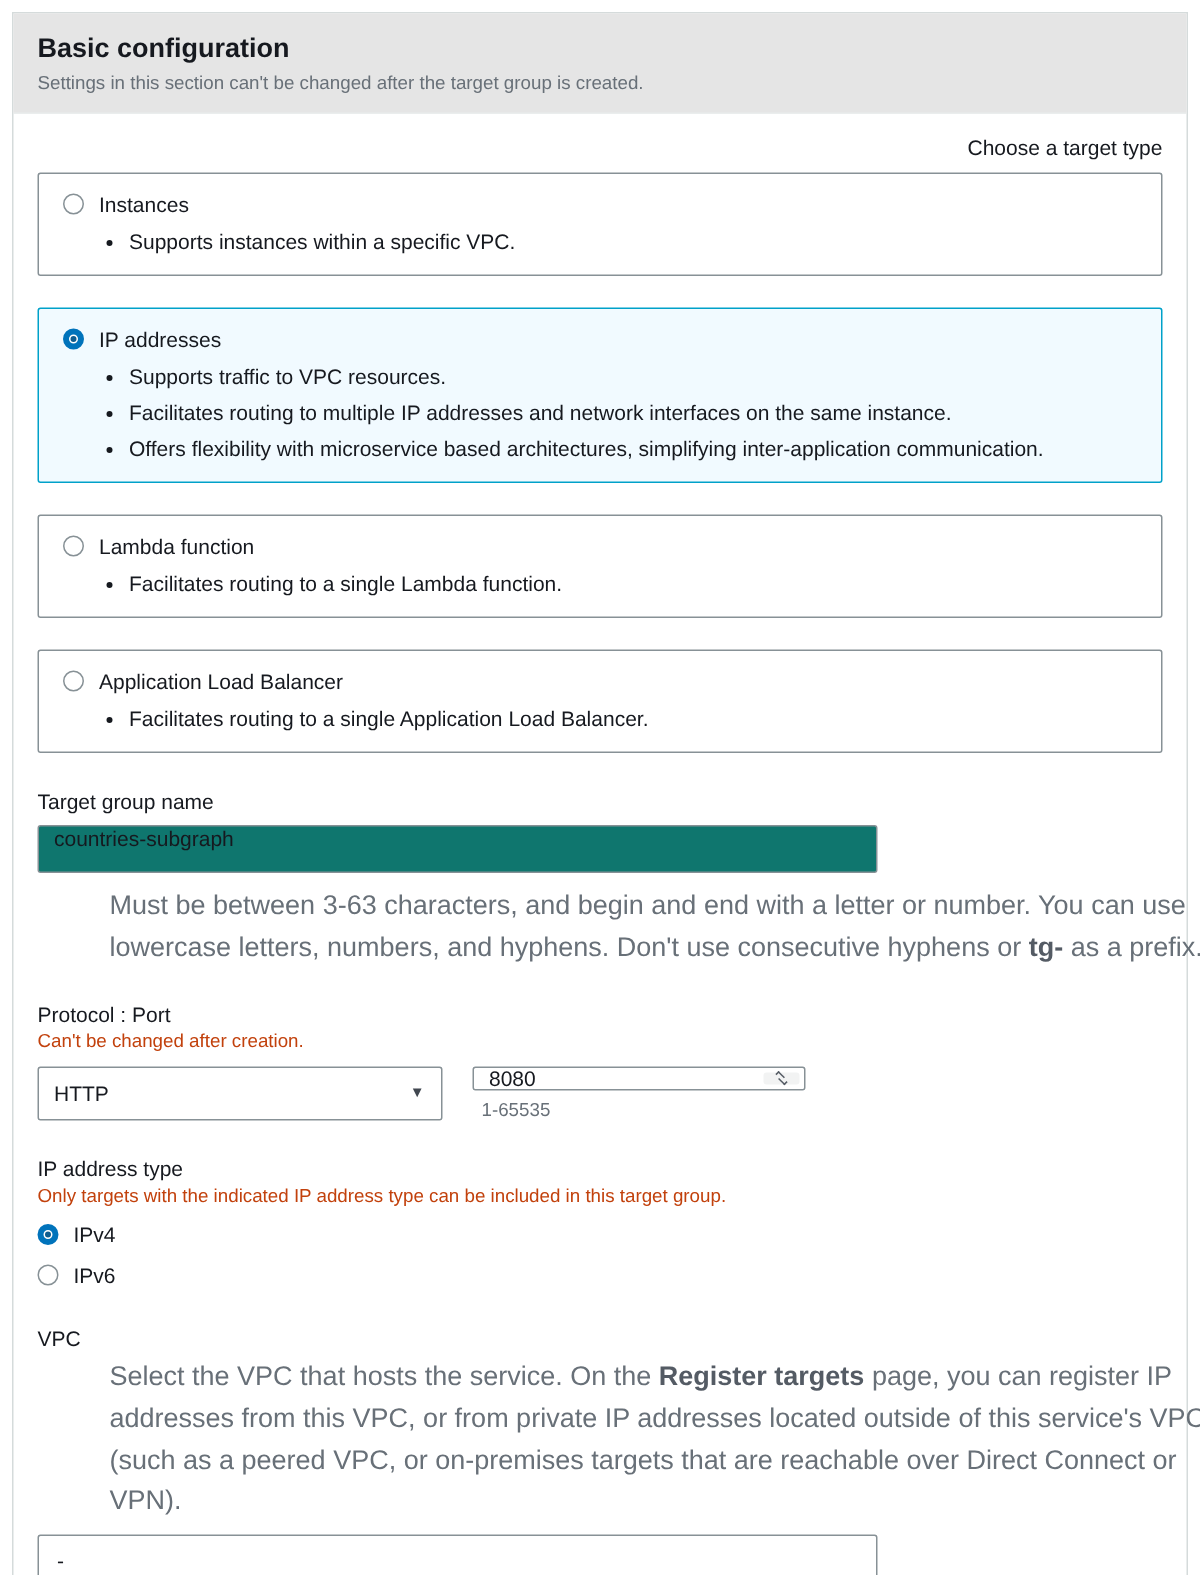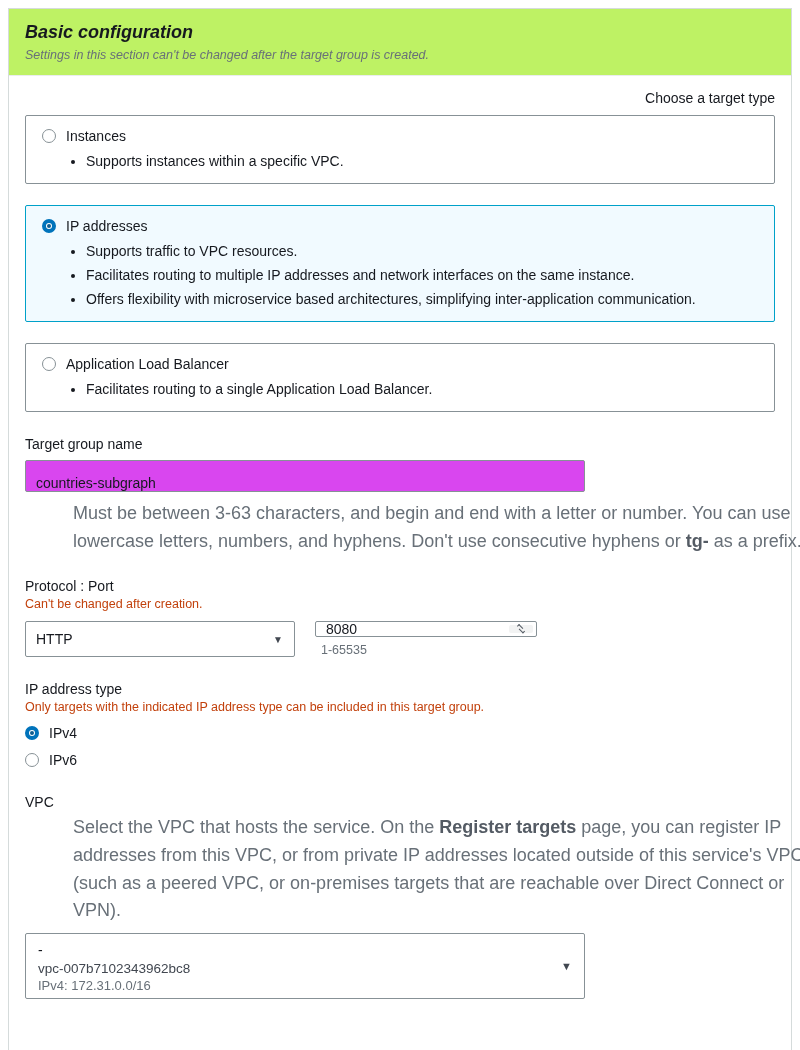--- a/index.html
+++ b/index.html
@@ -6,23 +6,22 @@
   html, body { width: 800px; height: 1050px; overflow: hidden; background: #fff; }
   body { font-family: "Liberation Sans", sans-serif; color: #16191f; }
 
   .container {
     position: absolute; left: 8px; top: 8px; width: 784px; height: 1100px;
     border: 1px solid #d5dbdb; background: #fff;
   }
 
   
   .section-header {
-    background: #bef264; border-bottom: 1px solid #eaeded;
+    background: #e5e5e5; border-bottom: 1px solid #eaeded;
     padding: 13px 16px 13px 16px;
-    font-style: italic;
   }
   .section-title { font-size: 18px; font-weight: 700; color: #16191f; }
   .section-subtitle { font-size: 12.5px; color: #687078; margin-top: 5px; }
 
   .content { padding: 14px 16px 20px 16px; }
 
   .field-label { font-size: 14px; color: #16191f; }
   .field-sublabel { font-size: 12.5px; color: #c2410c; margin-top: 3px; }
   .helper { font-size: 18px; color: #687078; line-height: 1.55; margin-left: 48px; }
 
@@ -46,22 +45,22 @@
   }
   .radio.checked { border: 4px solid #0073bb; }
   .radio.checked::after {
     content: ""; position: absolute; left: 50%; top: 50%;
     width: 4px; height: 4px; margin: -2px 0 0 -2px; border-radius: 50%; background: #0f5d8f;
   }
 
   
   .text-input {
     margin-top: 8px; width: 560px; height: 32px;
-    border: 1px solid #879196; border-radius: 2px; background: #d946ef;
-    display: flex; align-items: flex-end; padding: 0 10px; font-size: 14px; color: #16191f;
+    border: 1px solid #879196; border-radius: 2px; background: #0f766e;
+    display: flex; align-items: flex-start; padding: 0 10px; font-size: 14px; color: #16191f;
   }
   .name-helper { margin-top: 8px; width: 750px; }
   .bold-inline { font-weight: 700; color: #545b64; }
 
   
   .pp-row { display: flex; gap: 20px; margin-top: 10px; }
   .select-box {
     position: relative; height: 36px; border: 1px solid #879196; border-radius: 2px;
     background: #fff; display: flex; align-items: center; padding: 0 10px;
     font-size: 14px; color: #16191f; cursor: pointer;
@@ -137,20 +136,29 @@
         <span class="radio checked"></span>
         <span class="tt-title">IP addresses</span>
       </div>
       <ul>
         <li>Supports traffic to VPC resources.</li>
         <li>Facilitates routing to multiple IP addresses and network interfaces on the same instance.</li>
         <li>Offers flexibility with microservice based architectures, simplifying inter-application communication.</li>
       </ul>
     </div>
 
+    <div class="tt-card">
+      <div class="tt-head">
+        <span class="radio"></span>
+        <span class="tt-title">Lambda function</span>
+      </div>
+      <ul>
+        <li>Facilitates routing to a single Lambda function.</li>
+      </ul>
+    </div>
 
     <div class="tt-card">
       <div class="tt-head">
         <span class="radio"></span>
         <span class="tt-title">Application Load Balancer</span>
       </div>
       <ul>
         <li>Facilitates routing to a single Application Load Balancer.</li>
       </ul>
     </div>

